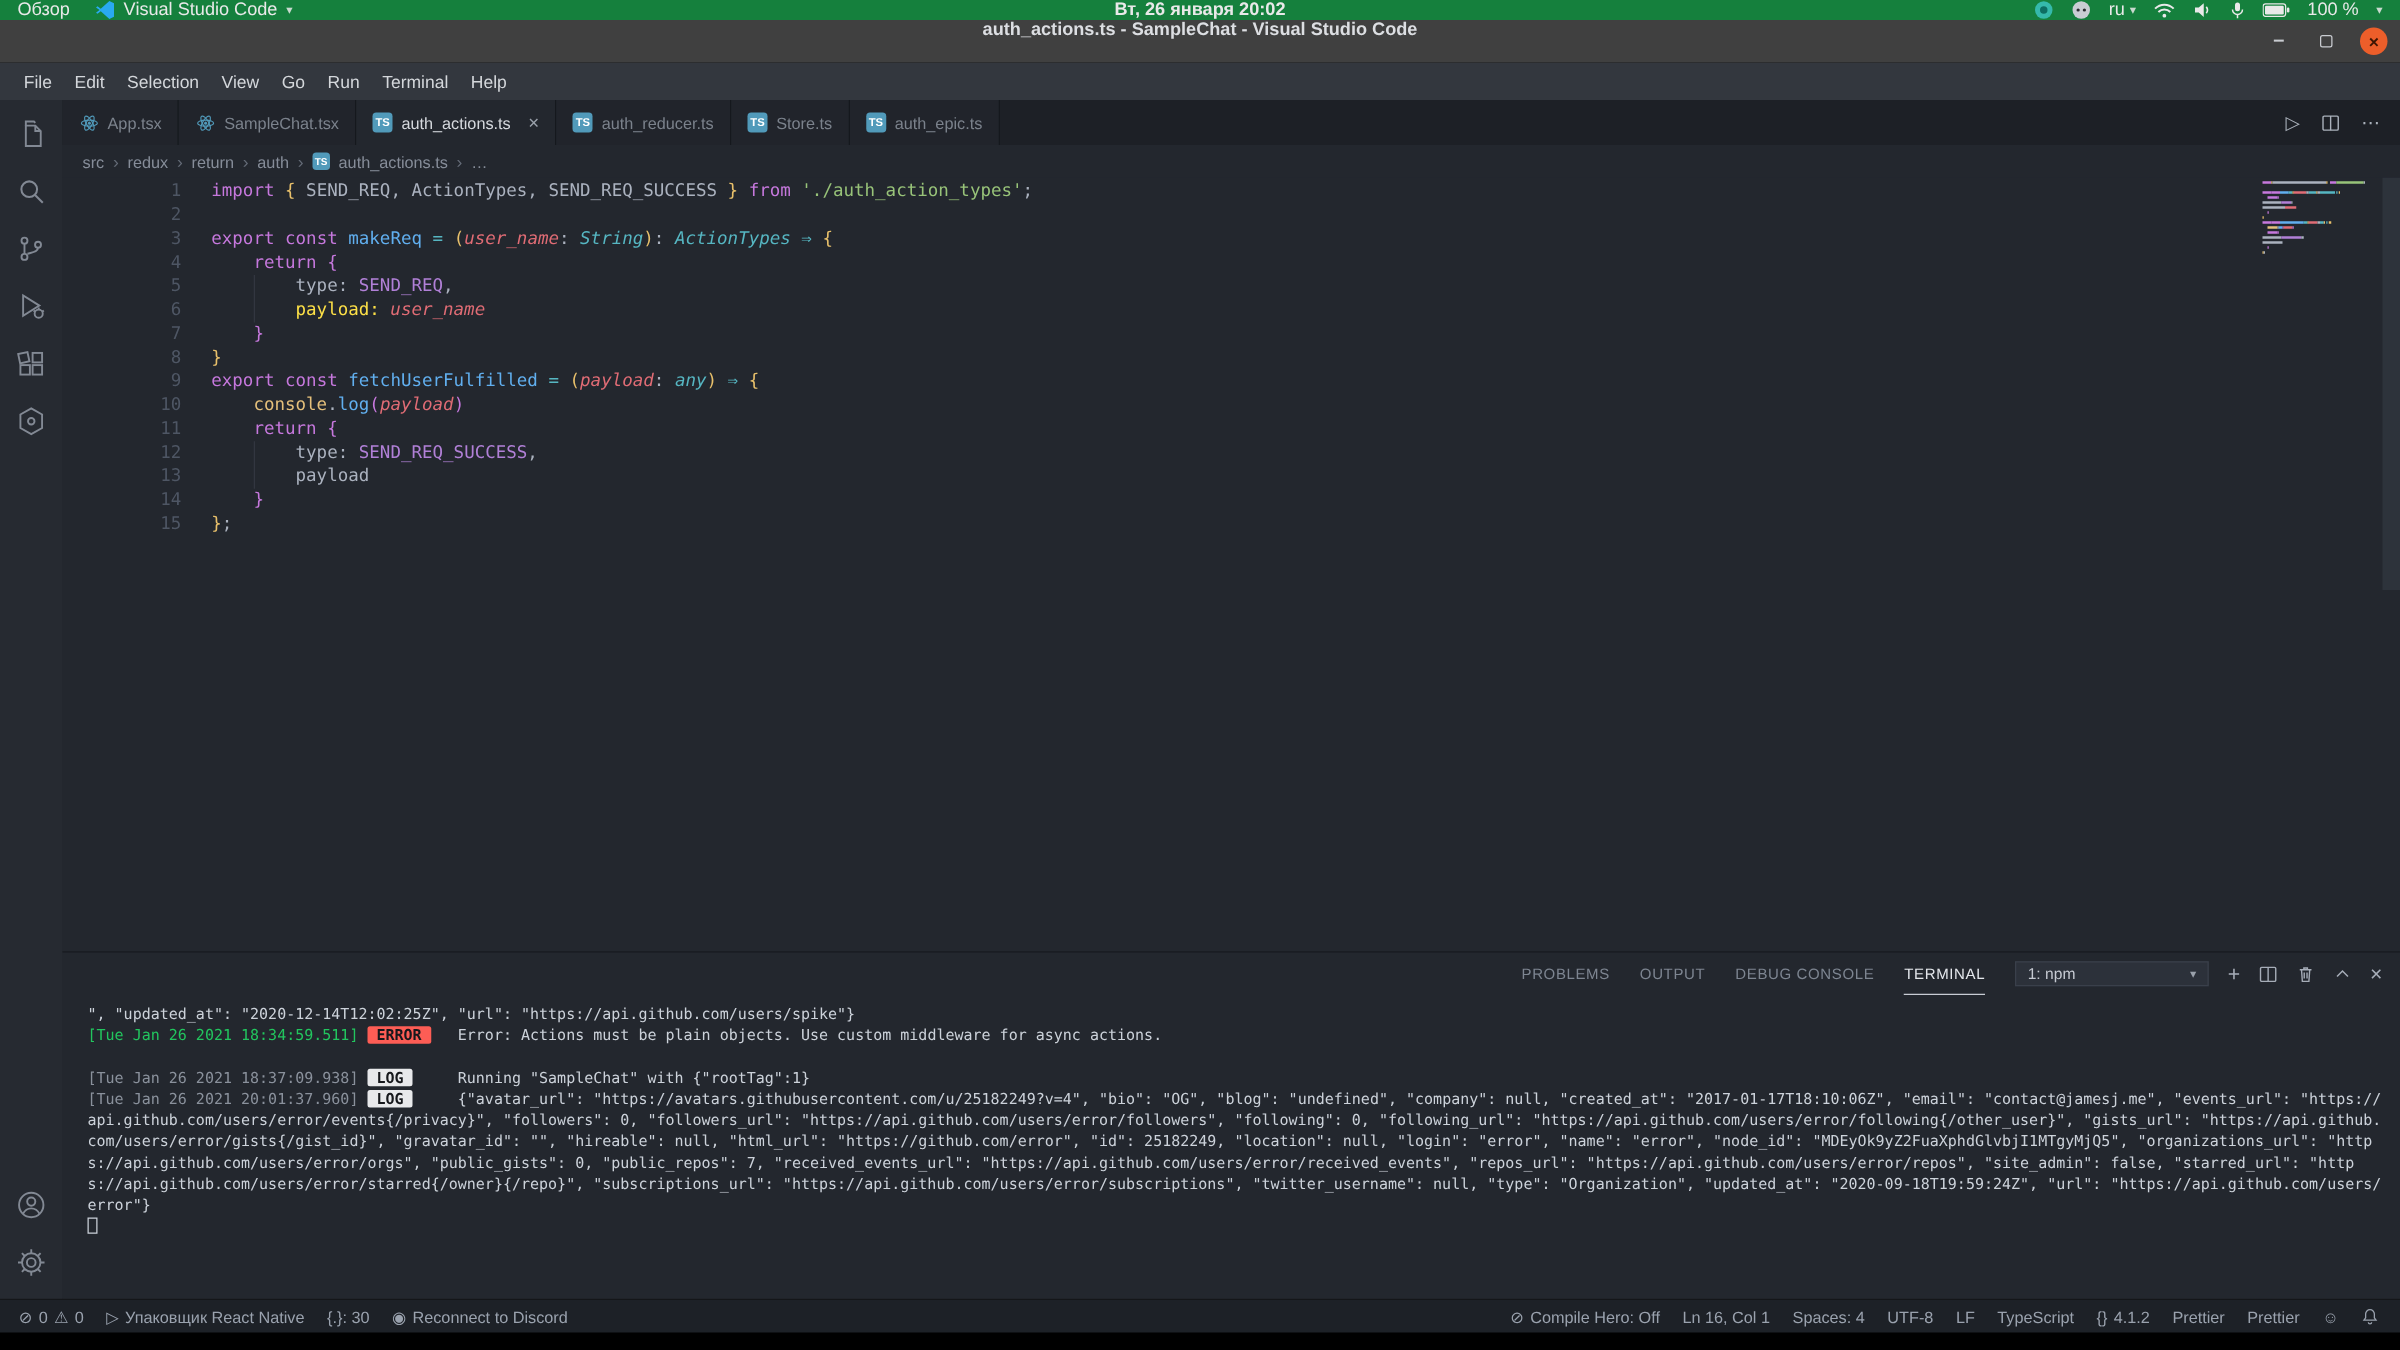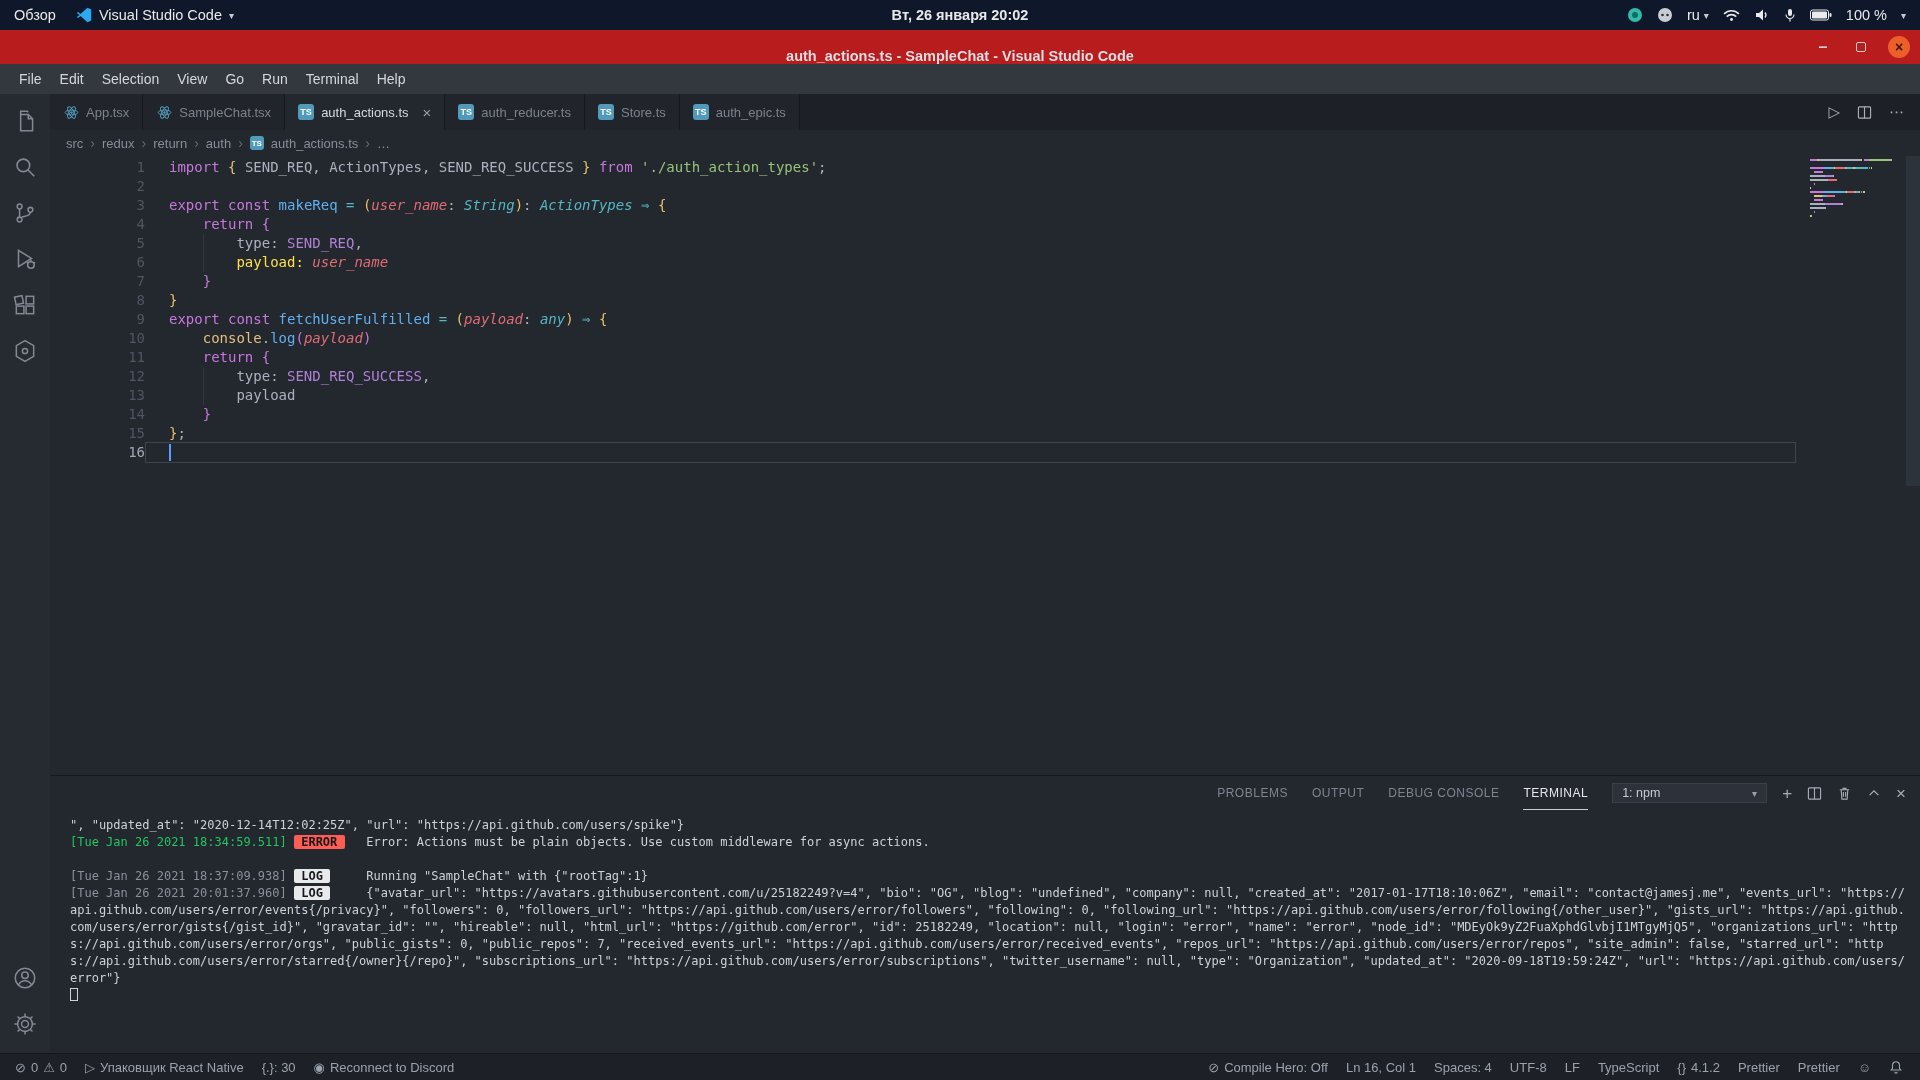--- a/index.html
+++ b/index.html
@@ -1,27 +1,27 @@
 <!DOCTYPE html>
 <html><head>
 <meta charset="utf-8">
 <style>
   *{box-sizing:border-box;margin:0;padding:0}
   html,body{width:1920px;height:1080px;overflow:hidden;background:#000;font-family:"Liberation Sans",sans-serif}
 
   
-  .topbar{height:30px;background:#0f172a;color:#e9e9e9;display:flex;align-items:center;justify-content:space-between;padding:0 14px;font-size:14.5px;position:relative}
+  .topbar{height:16px;background:#15803d;color:#e9e9e9;display:flex;align-items:center;justify-content:space-between;padding:0 14px;font-size:14.5px;position:relative}
   .tb-left{display:flex;align-items:center;gap:20px}
   .tb-app{display:flex;align-items:center;gap:7px}
   .tb-clock{position:absolute;left:50%;transform:translateX(-50%);font-weight:600}
   .tb-right{display:flex;align-items:center;gap:14px}
   .tb-caret{font-size:10px;opacity:.85}
 
   
-  .titlebar{height:34px;background:#b91c1c;display:flex;align-items:flex-end;justify-content:center;position:relative;color:#dcdee2;font-size:14.5px;font-weight:700}
+  .titlebar{height:34px;background:#404040;display:flex;align-items:flex-start;justify-content:center;position:relative;color:#dcdee2;font-size:14.5px;font-weight:700}
   .win-controls{position:absolute;right:10px;top:0;height:100%;display:flex;align-items:center;gap:16px}
   .wc{color:#c9ccd1;font-size:16px;width:22px;height:22px;display:flex;align-items:center;justify-content:center}
   .wc.close{background:#ec5e2a;border-radius:50%;color:#3c1503;font-size:14px;font-weight:700}
   .maxbox{width:10px;height:10px;border:1.5px solid #c9ccd1;border-radius:2px;display:inline-block}
 
   
   .menubar{height:30px;background:#33373e;display:flex;align-items:center;padding-left:10px;color:#d4d7db;font-size:14px}
   .menu-item{padding:3px 9px;border-radius:3px}
 
   
@@ -326,21 +326,20 @@
           <div class="code-line"><span class="gutter">6</span><span class="line-content"><span style="color: #fde047;">        payload: </span><span style="color: rgb(224, 108, 117); font-style: italic;">user_name</span></span></div>
           <div class="code-line"><span class="gutter">7</span><span class="line-content"><span style="color: rgb(171, 178, 191);">    </span><span style="color: rgb(198, 120, 221);">}</span></span></div>
           <div class="code-line"><span class="gutter">8</span><span class="line-content"><span style="color: rgb(232, 192, 107);">}</span></span></div>
           <div class="code-line"><span class="gutter">9</span><span class="line-content"><span style="color: rgb(198, 120, 221);">export </span><span style="color: rgb(198, 120, 221);">const </span><span style="color: rgb(97, 175, 239);">fetchUserFulfilled</span><span style="color: rgb(86, 182, 194);"> = </span><span style="color: rgb(232, 192, 107);">(</span><span style="color: rgb(224, 108, 117); font-style: italic;">payload</span><span style="color: rgb(171, 178, 191);">: </span><span style="color: rgb(86, 182, 194); font-style: italic;">any</span><span style="color: rgb(232, 192, 107);">)</span><span style="color: rgb(171, 178, 191);"> </span><span style="color: rgb(86, 182, 194);">⇒</span><span style="color: rgb(171, 178, 191);"> </span><span style="color: rgb(232, 192, 107);">{</span></span></div>
           <div class="code-line"><span class="gutter">10</span><span class="line-content"><span style="color: rgb(171, 178, 191);">    </span><span style="color: rgb(229, 192, 123);">console</span><span style="color: rgb(171, 178, 191);">.</span><span style="color: rgb(97, 175, 239);">log</span><span style="color: rgb(198, 120, 221);">(</span><span style="color: rgb(224, 108, 117); font-style: italic;">payload</span><span style="color: rgb(198, 120, 221);">)</span></span></div>
           <div class="code-line"><span class="gutter">11</span><span class="line-content"><span style="color: rgb(171, 178, 191);">    </span><span style="color: rgb(198, 120, 221);">return </span><span style="color: rgb(198, 120, 221);">{</span></span></div>
           <div class="code-line"><span class="gutter">12</span><span class="line-content"><span style="color: rgb(171, 178, 191);">        type: </span><span style="color: rgb(177, 128, 215);">SEND_REQ_SUCCESS</span><span style="color: rgb(171, 178, 191);">,</span></span></div>
           <div class="code-line"><span class="gutter">13</span><span class="line-content"><span style="color: rgb(171, 178, 191);">        payload</span></span></div>
           <div class="code-line"><span class="gutter">14</span><span class="line-content"><span style="color: rgb(171, 178, 191);">    </span><span style="color: rgb(198, 120, 221);">}</span></span></div>
           <div class="code-line"><span class="gutter">15</span><span class="line-content"><span style="color: rgb(232, 192, 107);">}</span><span style="color: rgb(171, 178, 191);">;</span></span></div>
-          <div class="code-line current"><span class="gutter">16</span><span class="line-content"><span class="edit-caret" style="left: 0px;"></span></span></div>
         </div>
       <div class="minimap">
           <div class="mm-line">
             <span class="mm-tok" style="width: 7.35px; background: rgb(198, 120, 221);"></span>
             <span class="mm-tok" style="width: 1.05px; background: rgb(232, 192, 107);"></span>
             <span class="mm-tok" style="width: 43.05px; background: rgb(171, 178, 191);"></span>
             <span class="mm-tok" style="width: 1.05px; background: rgb(232, 192, 107);"></span>
             <span class="mm-tok" style="width: 1.05px;"></span>
             <span class="mm-tok" style="width: 5.25px; background: rgb(198, 120, 221);"></span>
             <span class="mm-tok" style="width: 22.05px; background: rgb(152, 195, 121);"></span>

